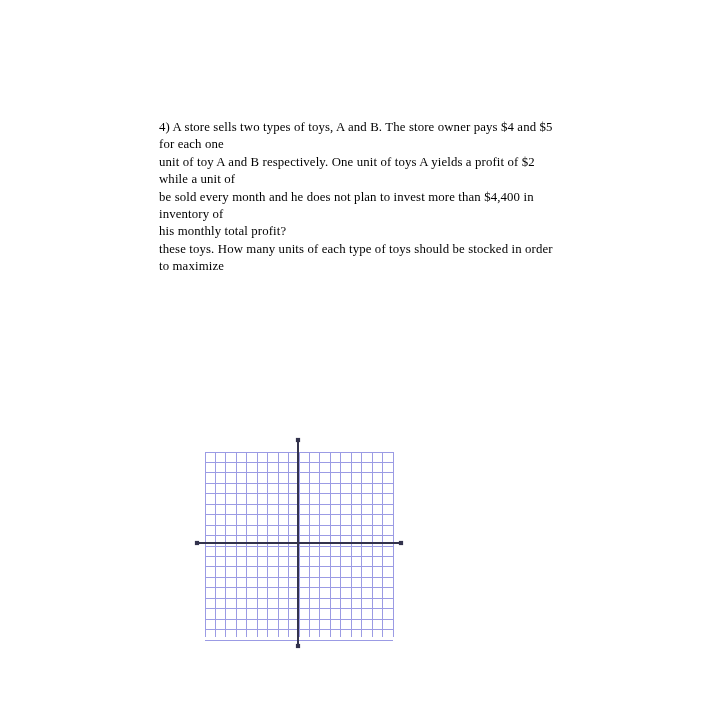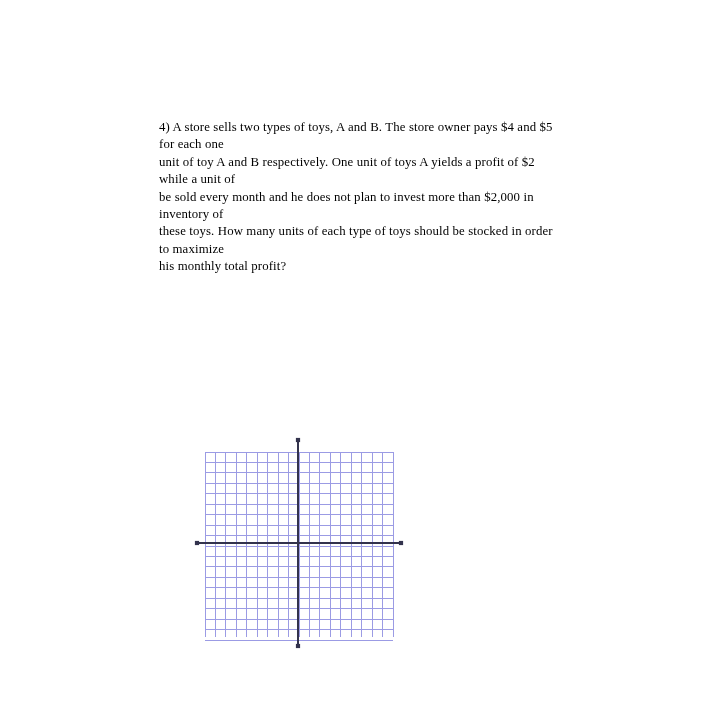--- a/index.html
+++ b/index.html
@@ -56,23 +56,23 @@
   }
 </style>
 </head>
 <body>
 
 <div class="page">
 
   <div class="problem-block">
     <div class="problem-line">4) A store sells two types of toys, A and B. The store owner pays $4 and $5 for each one</div>
     <div class="problem-line">unit of toy A and B respectively. One unit of toys A yields a profit of $2 while a unit of</div>
-    <div class="problem-line">be sold every month and he does not plan to invest more than $2,000 in inventory of</div>
+    <div class="problem-line">be sold every month and he does not plan to invest more than $4,400 in inventory of</div>
+    <div class="problem-line">his monthly total profit?</div>
     <div class="problem-line">these toys. How many units of each type of toys should be stocked in order to maximize</div>
-    <div class="problem-line">his monthly total profit?</div>
   </div>
 
   <div class="graph-figure">
     <svg class="graph-svg" viewBox="0 0 220 222" xmlns="http://www.w3.org/2000/svg">
       <rect x="15" y="20" width="188" height="185" fill="#ffffff"></rect>
         <g id="grid-minor"></g>
       <g id="grid-major">
           <line x1="15" y1="20" x2="15" y2="205" stroke="#9b9be4" stroke-width="1" shape-rendering="crispEdges"></line>
           <line x1="25.45" y1="20" x2="25.45" y2="205" stroke="#9b9be4" stroke-width="1" shape-rendering="crispEdges"></line>
           <line x1="35.9" y1="20" x2="35.9" y2="205" stroke="#9b9be4" stroke-width="1" shape-rendering="crispEdges"></line>

